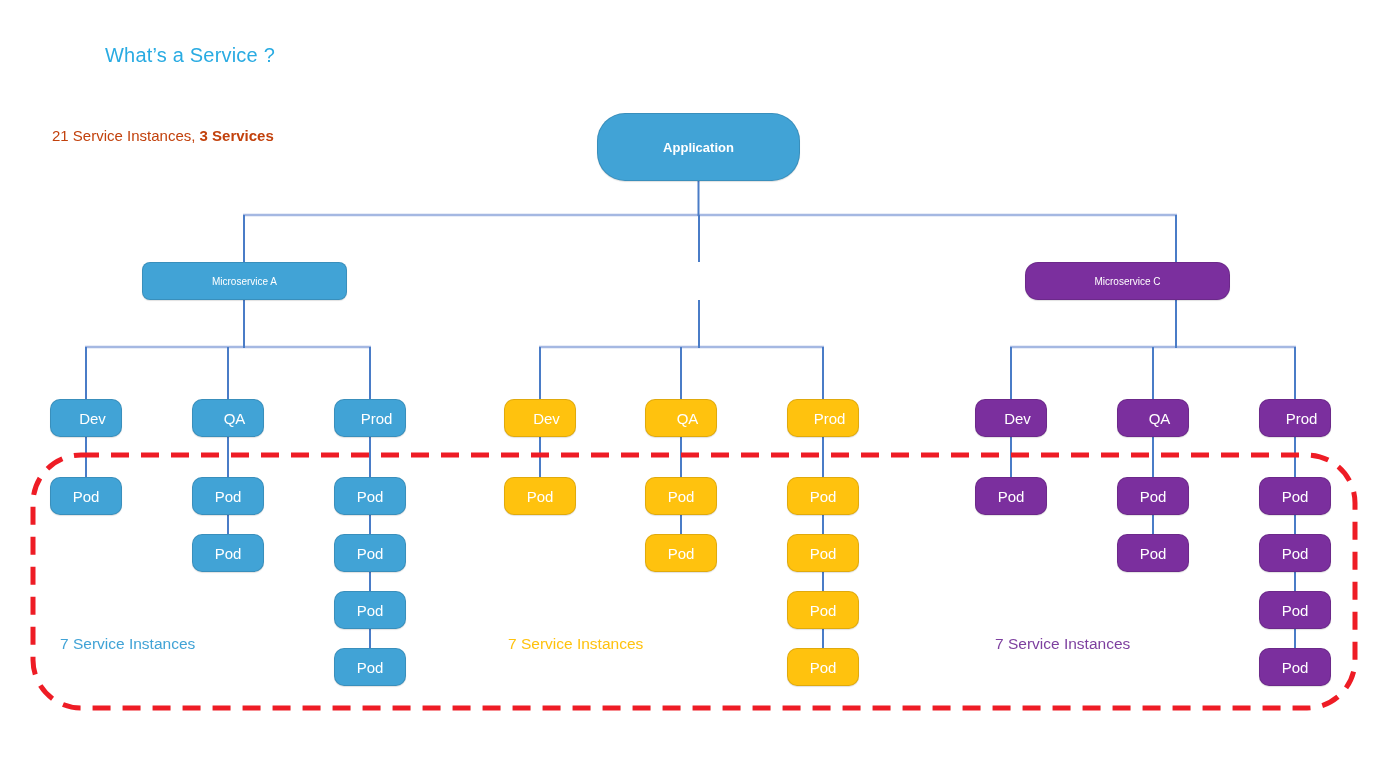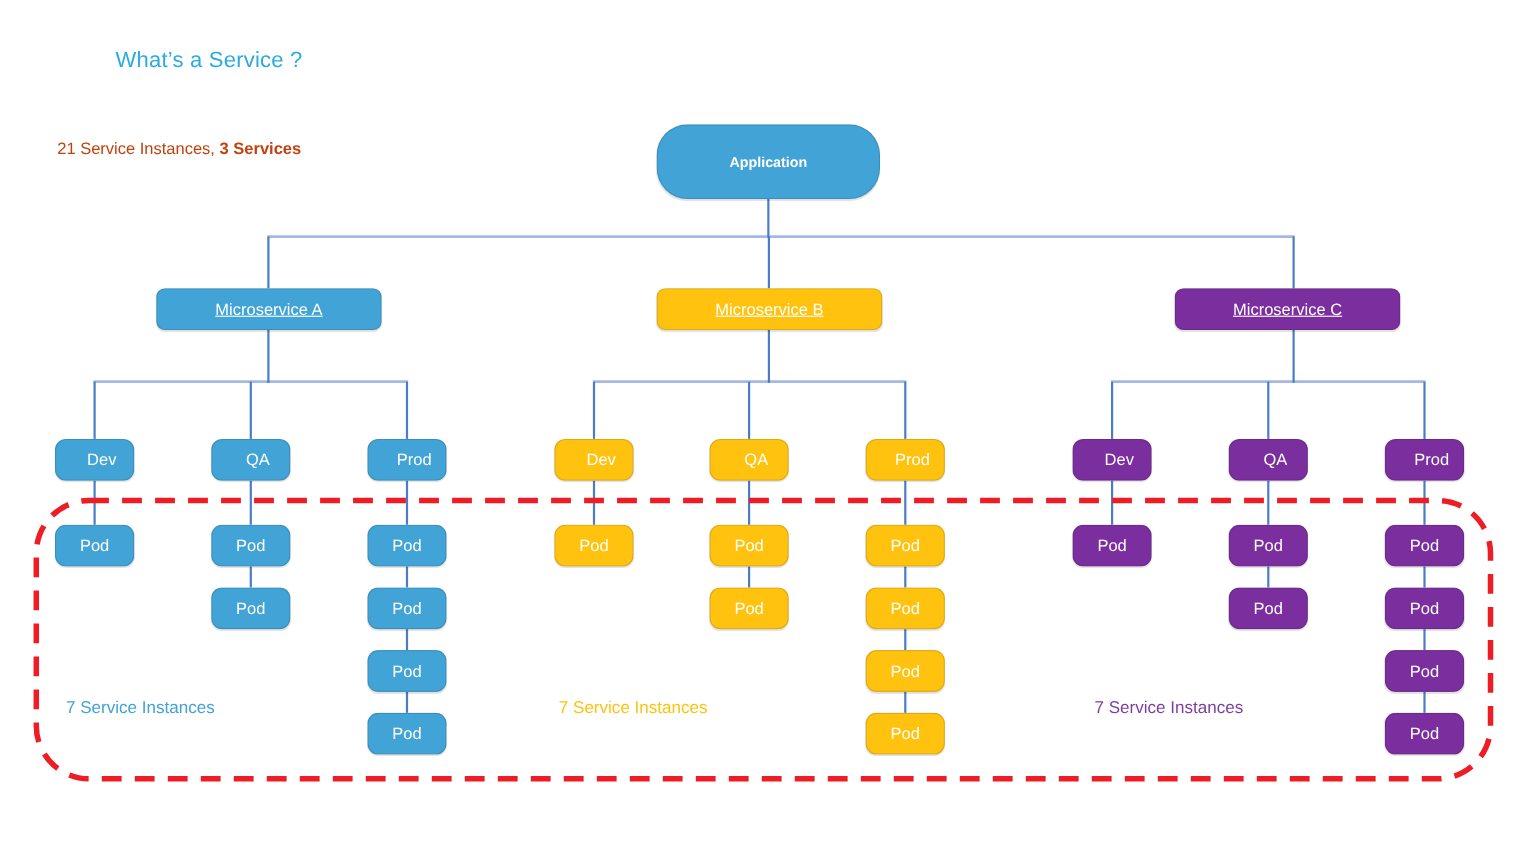--- a/index.html
+++ b/index.html
@@ -23,22 +23,22 @@
   .subtitle .bold{font-weight:bold;}
   .box{
     position:absolute;
     display:flex;align-items:center;justify-content:center;
     color:#ffffff;
     border:1px solid rgba(0,0,0,0.12);
     box-sizing:border-box;
     box-shadow:0 1px 1px rgba(0,0,0,0.12);
   }
   .app{left:597px;top:113px;width:203px;height:68px;border-radius:15px;font-size:13px;font-weight:bold;}
-  .ms{top:262px;width:205px;height:38px;border-radius:8px;font-size:15px;text-decoration:underline;}
-  .ms-a{left:142px;} .ms-b{left:597px;} .ms-c{left:1068px;}
+  .ms{top:262px;width:205px;height:38px;border-radius:8px;font-size:10px;}
+  .ms-a{left:142px;} .ms-b{left:597px;} .ms-c{left:1025px;border-radius:13px;}
   .node{width:72px;height:38px;border-radius:10px;font-size:15px;}
   .r0{top:399px;padding-left:13px;} .r1{top:477px;} .r2{top:534px;} .r3{top:591px;} .r4{top:648px;}
   .c1{left:50px;}  .c2{left:192px;}  .c3{left:334px;}
   .c4{left:504px;} .c5{left:645px;}  .c6{left:787px;}
   .c7{left:975px;} .c8{left:1117px;} .c9{left:1259px;}
   .instances{
     position:absolute;top:635px;
     font-size:15.5px;
   }
   .inst-a{left:60px;} .inst-b{left:508px;} .inst-c{left:995px;}
@@ -104,21 +104,20 @@
 
   <div class="title" style="color: rgb(41, 171, 226);">What’s a Service ?</div>
 
   <div class="subtitle" style="color: #c2410c;">
     <span>21 Service Instances, </span><span class="bold">3 Services</span>
   </div>
 
   <div class="box app" style="background-color: rgb(65, 163, 214); border-radius: 28px;">Application</div>
 
   <div class="box ms ms-a" style="background-color: rgb(65, 163, 214);">Microservice A</div>
-  <div class="box ms ms-b" style="background-color: rgb(255, 194, 14);">Microservice B</div>
   <div class="box ms ms-c" style="background-color: rgb(123, 47, 158);">Microservice C</div>
 
   <div class="box node r0 c1" style="background-color: rgb(65, 163, 214);">Dev</div>
   <div class="box node r0 c2" style="background-color: rgb(65, 163, 214);">QA</div>
   <div class="box node r0 c3" style="background-color: rgb(65, 163, 214);">Prod</div>
 
   <div class="box node r0 c4" style="background-color: rgb(255, 194, 14);">Dev</div>
   <div class="box node r0 c5" style="background-color: rgb(255, 194, 14);">QA</div>
   <div class="box node r0 c6" style="background-color: rgb(255, 194, 14);">Prod</div>
 

